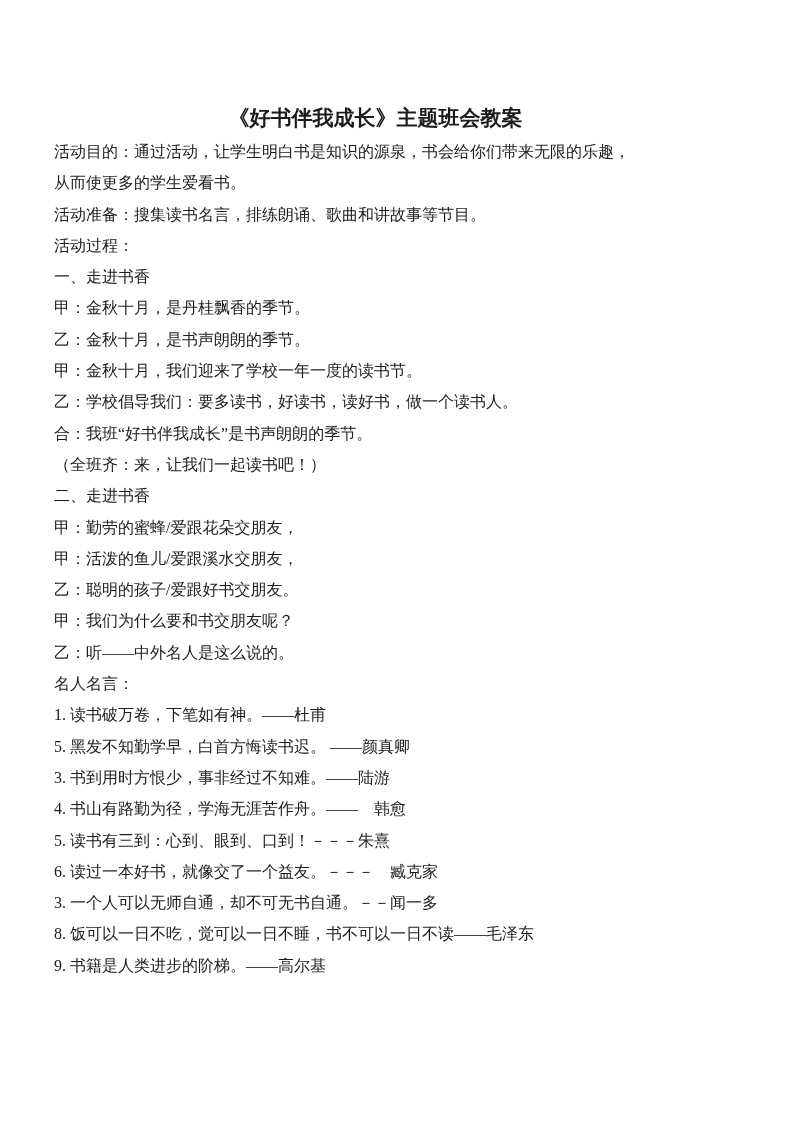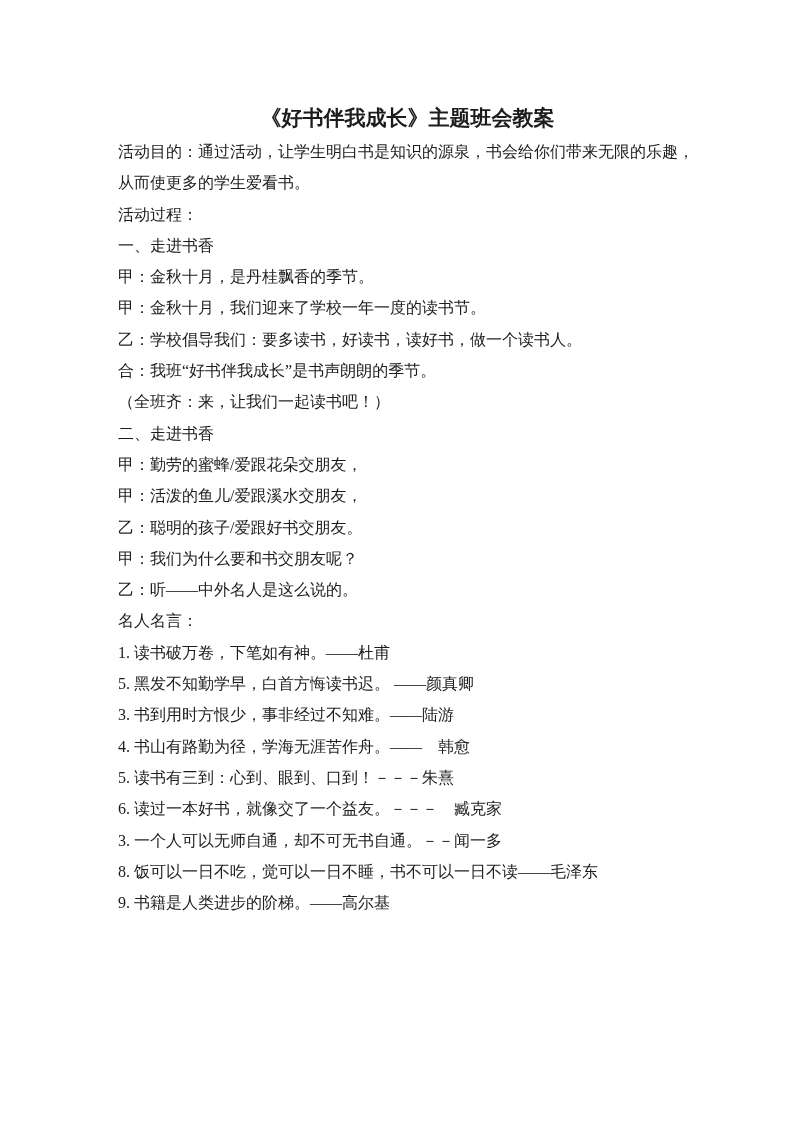--- a/index.html
+++ b/index.html
@@ -7,21 +7,21 @@
     padding: 0;
     background: #ffffff;
   }
   .page {
     position: relative;
     width: 793px;
     height: 1122px;
     background: #ffffff;
     overflow: hidden;
     box-sizing: border-box;
-    padding: 101px 96px 0 118px;
+    padding: 101px 96px 0 54px;
     font-family: "Liberation Serif", "DejaVu Serif", serif;
     color: #1c1c1c;
   }
   .title {
     margin: 0 0 1px 0;
     padding: 0;
     font-size: 21px;
     font-weight: bold;
     line-height: 34px;
     text-align: center;
@@ -42,23 +42,25 @@
   }
 </style>
 </head>
 <body>
 
 <div class="page">
   <h1 class="title">《好书伴我成长》主题班会教案</h1>
   <div class="body-lines">
       <p class="line">活动目的：通过活动，让学生明白书是知识的源泉，书会给你们带来无限的乐趣，</p>
       <p class="line">从而使更多的学生爱看书。</p>
+      <p class="line">活动准备：搜集读书名言，排练朗诵、歌曲和讲故事等节目。</p>
       <p class="line">活动过程：</p>
       <p class="line">一、走进书香</p>
       <p class="line">甲：金秋十月，是丹桂飘香的季节。</p>
+      <p class="line">乙：金秋十月，是书声朗朗的季节。</p>
       <p class="line">甲：金秋十月，我们迎来了学校一年一度的读书节。</p>
       <p class="line">乙：学校倡导我们：要多读书，好读书，读好书，做一个读书人。</p>
       <p class="line">合：我班“好书伴我成长”是书声朗朗的季节。</p>
       <p class="line">（全班齐：来，让我们一起读书吧！）</p>
       <p class="line">二、走进书香</p>
       <p class="line">甲：勤劳的蜜蜂/爱跟花朵交朋友，</p>
       <p class="line">甲：活泼的鱼儿/爱跟溪水交朋友，</p>
       <p class="line">乙：聪明的孩子/爱跟好书交朋友。</p>
       <p class="line">甲：我们为什么要和书交朋友呢？</p>
       <p class="line">乙：听——中外名人是这么说的。</p>

